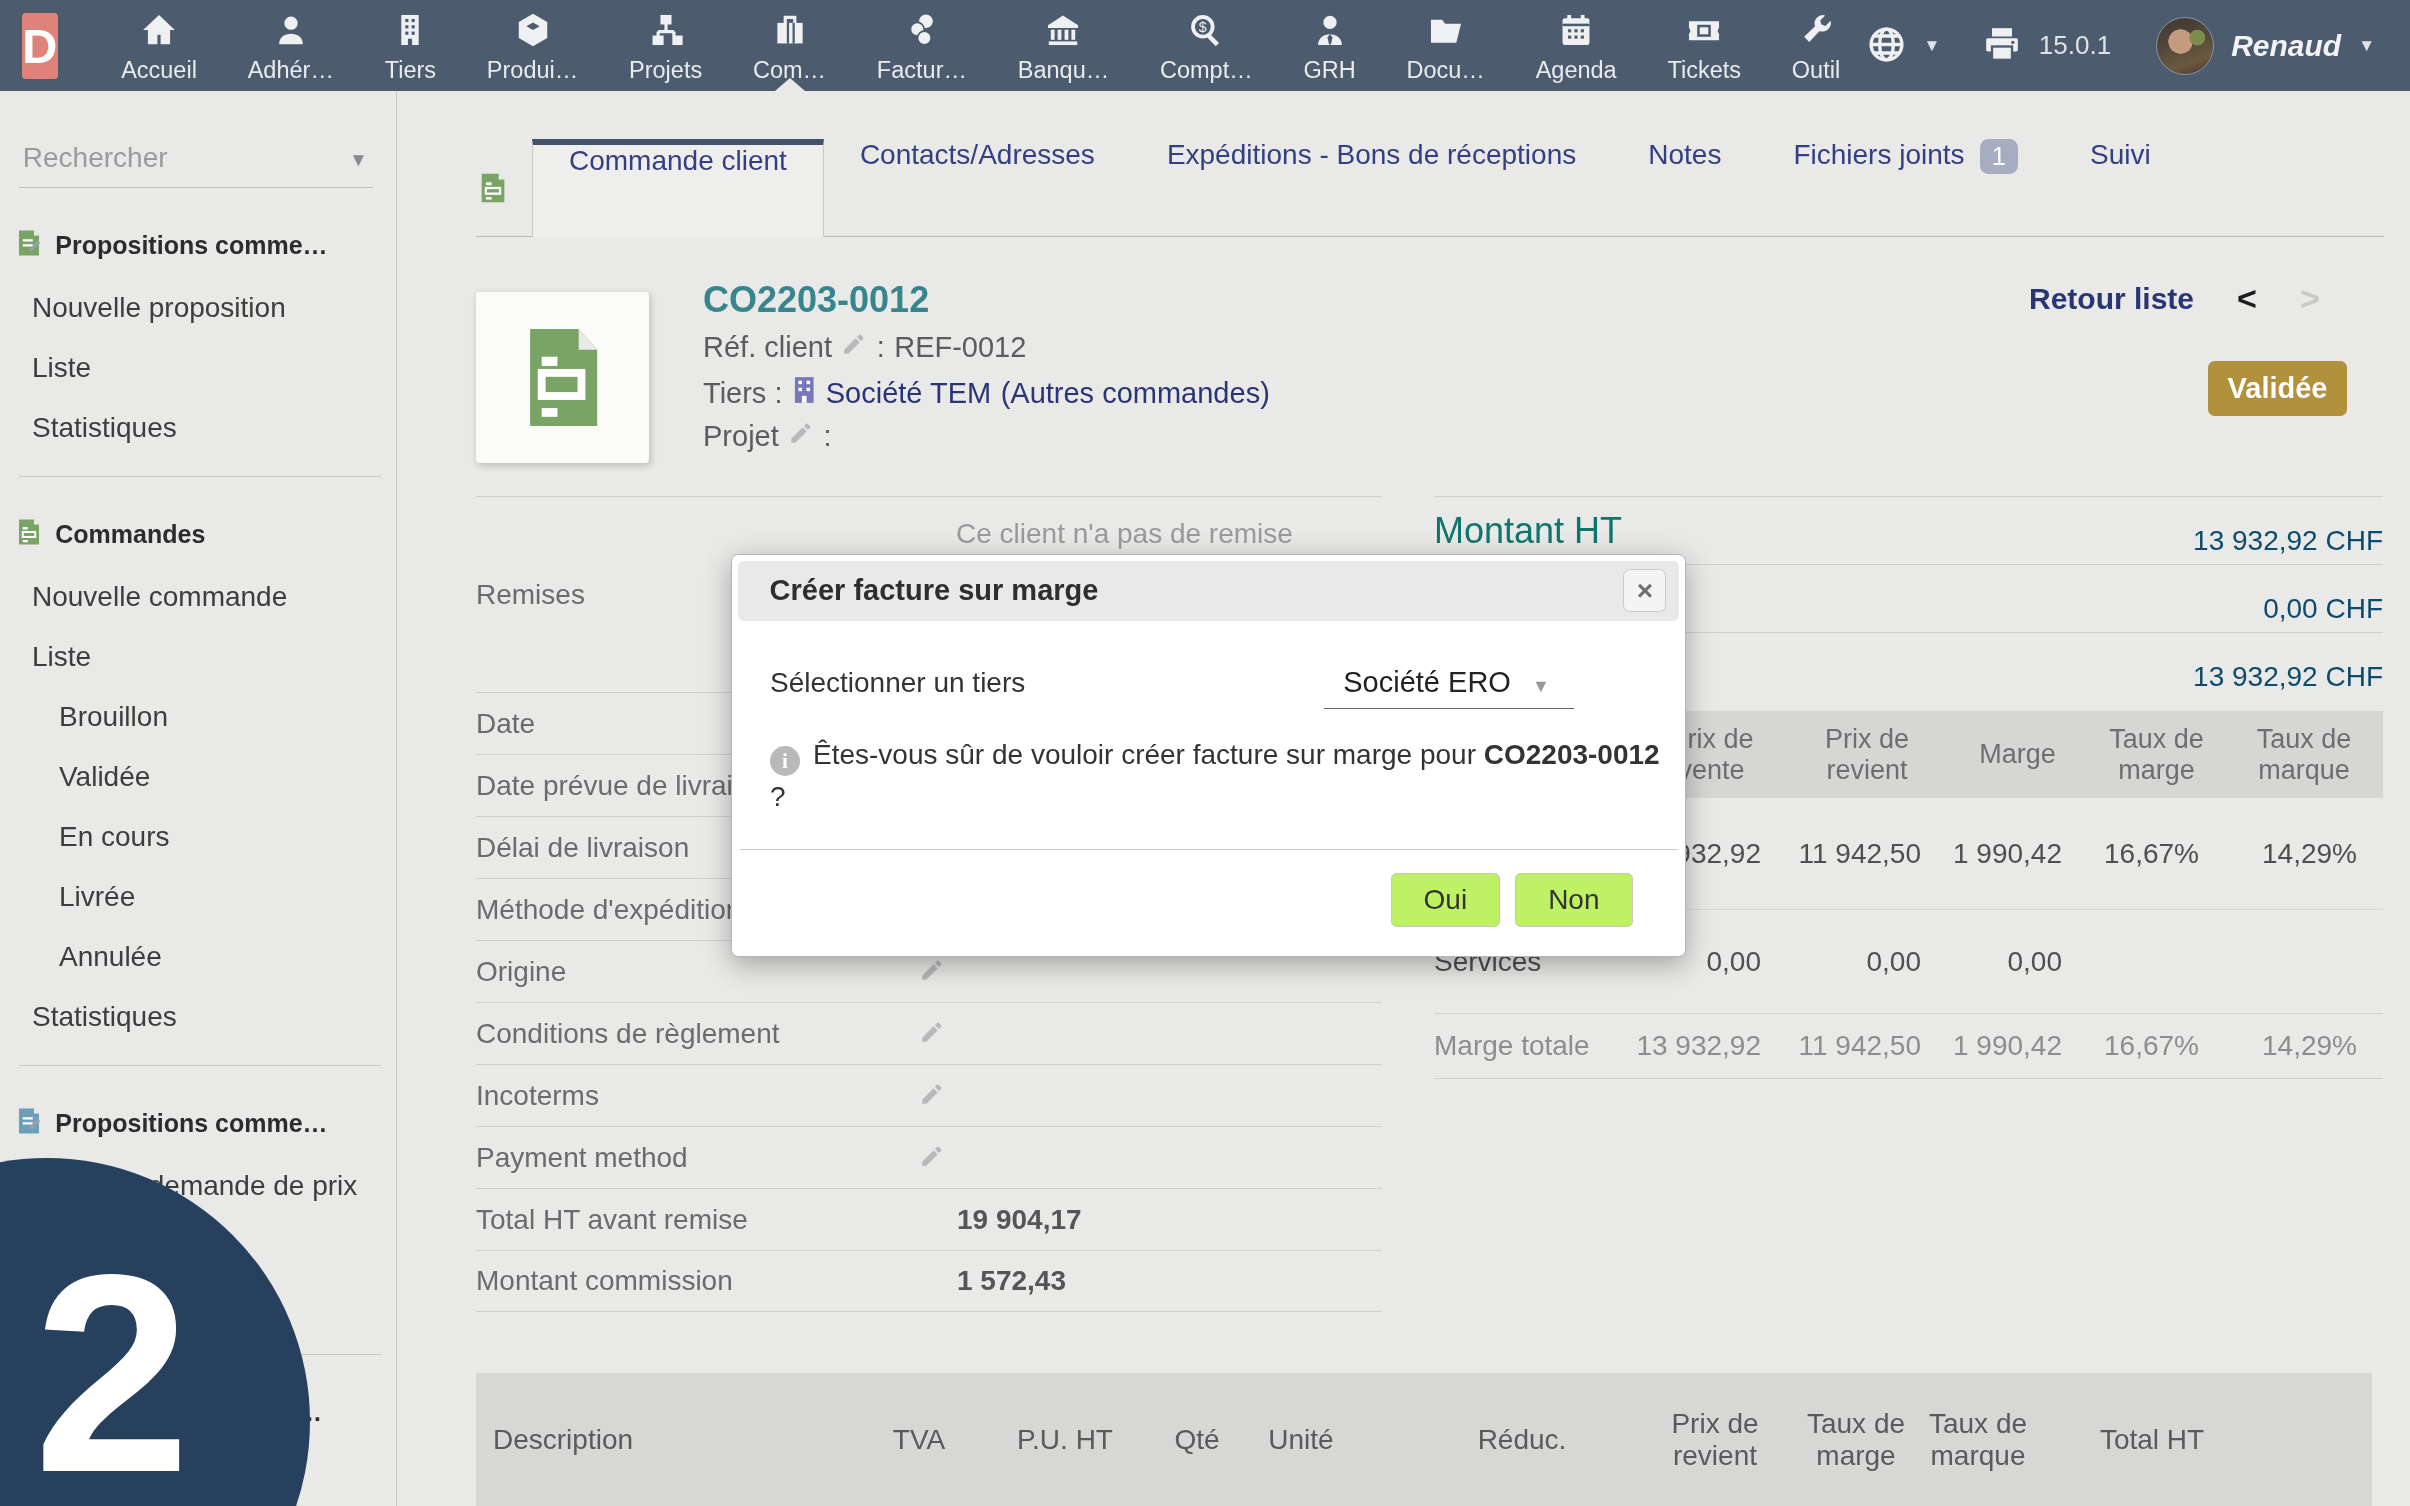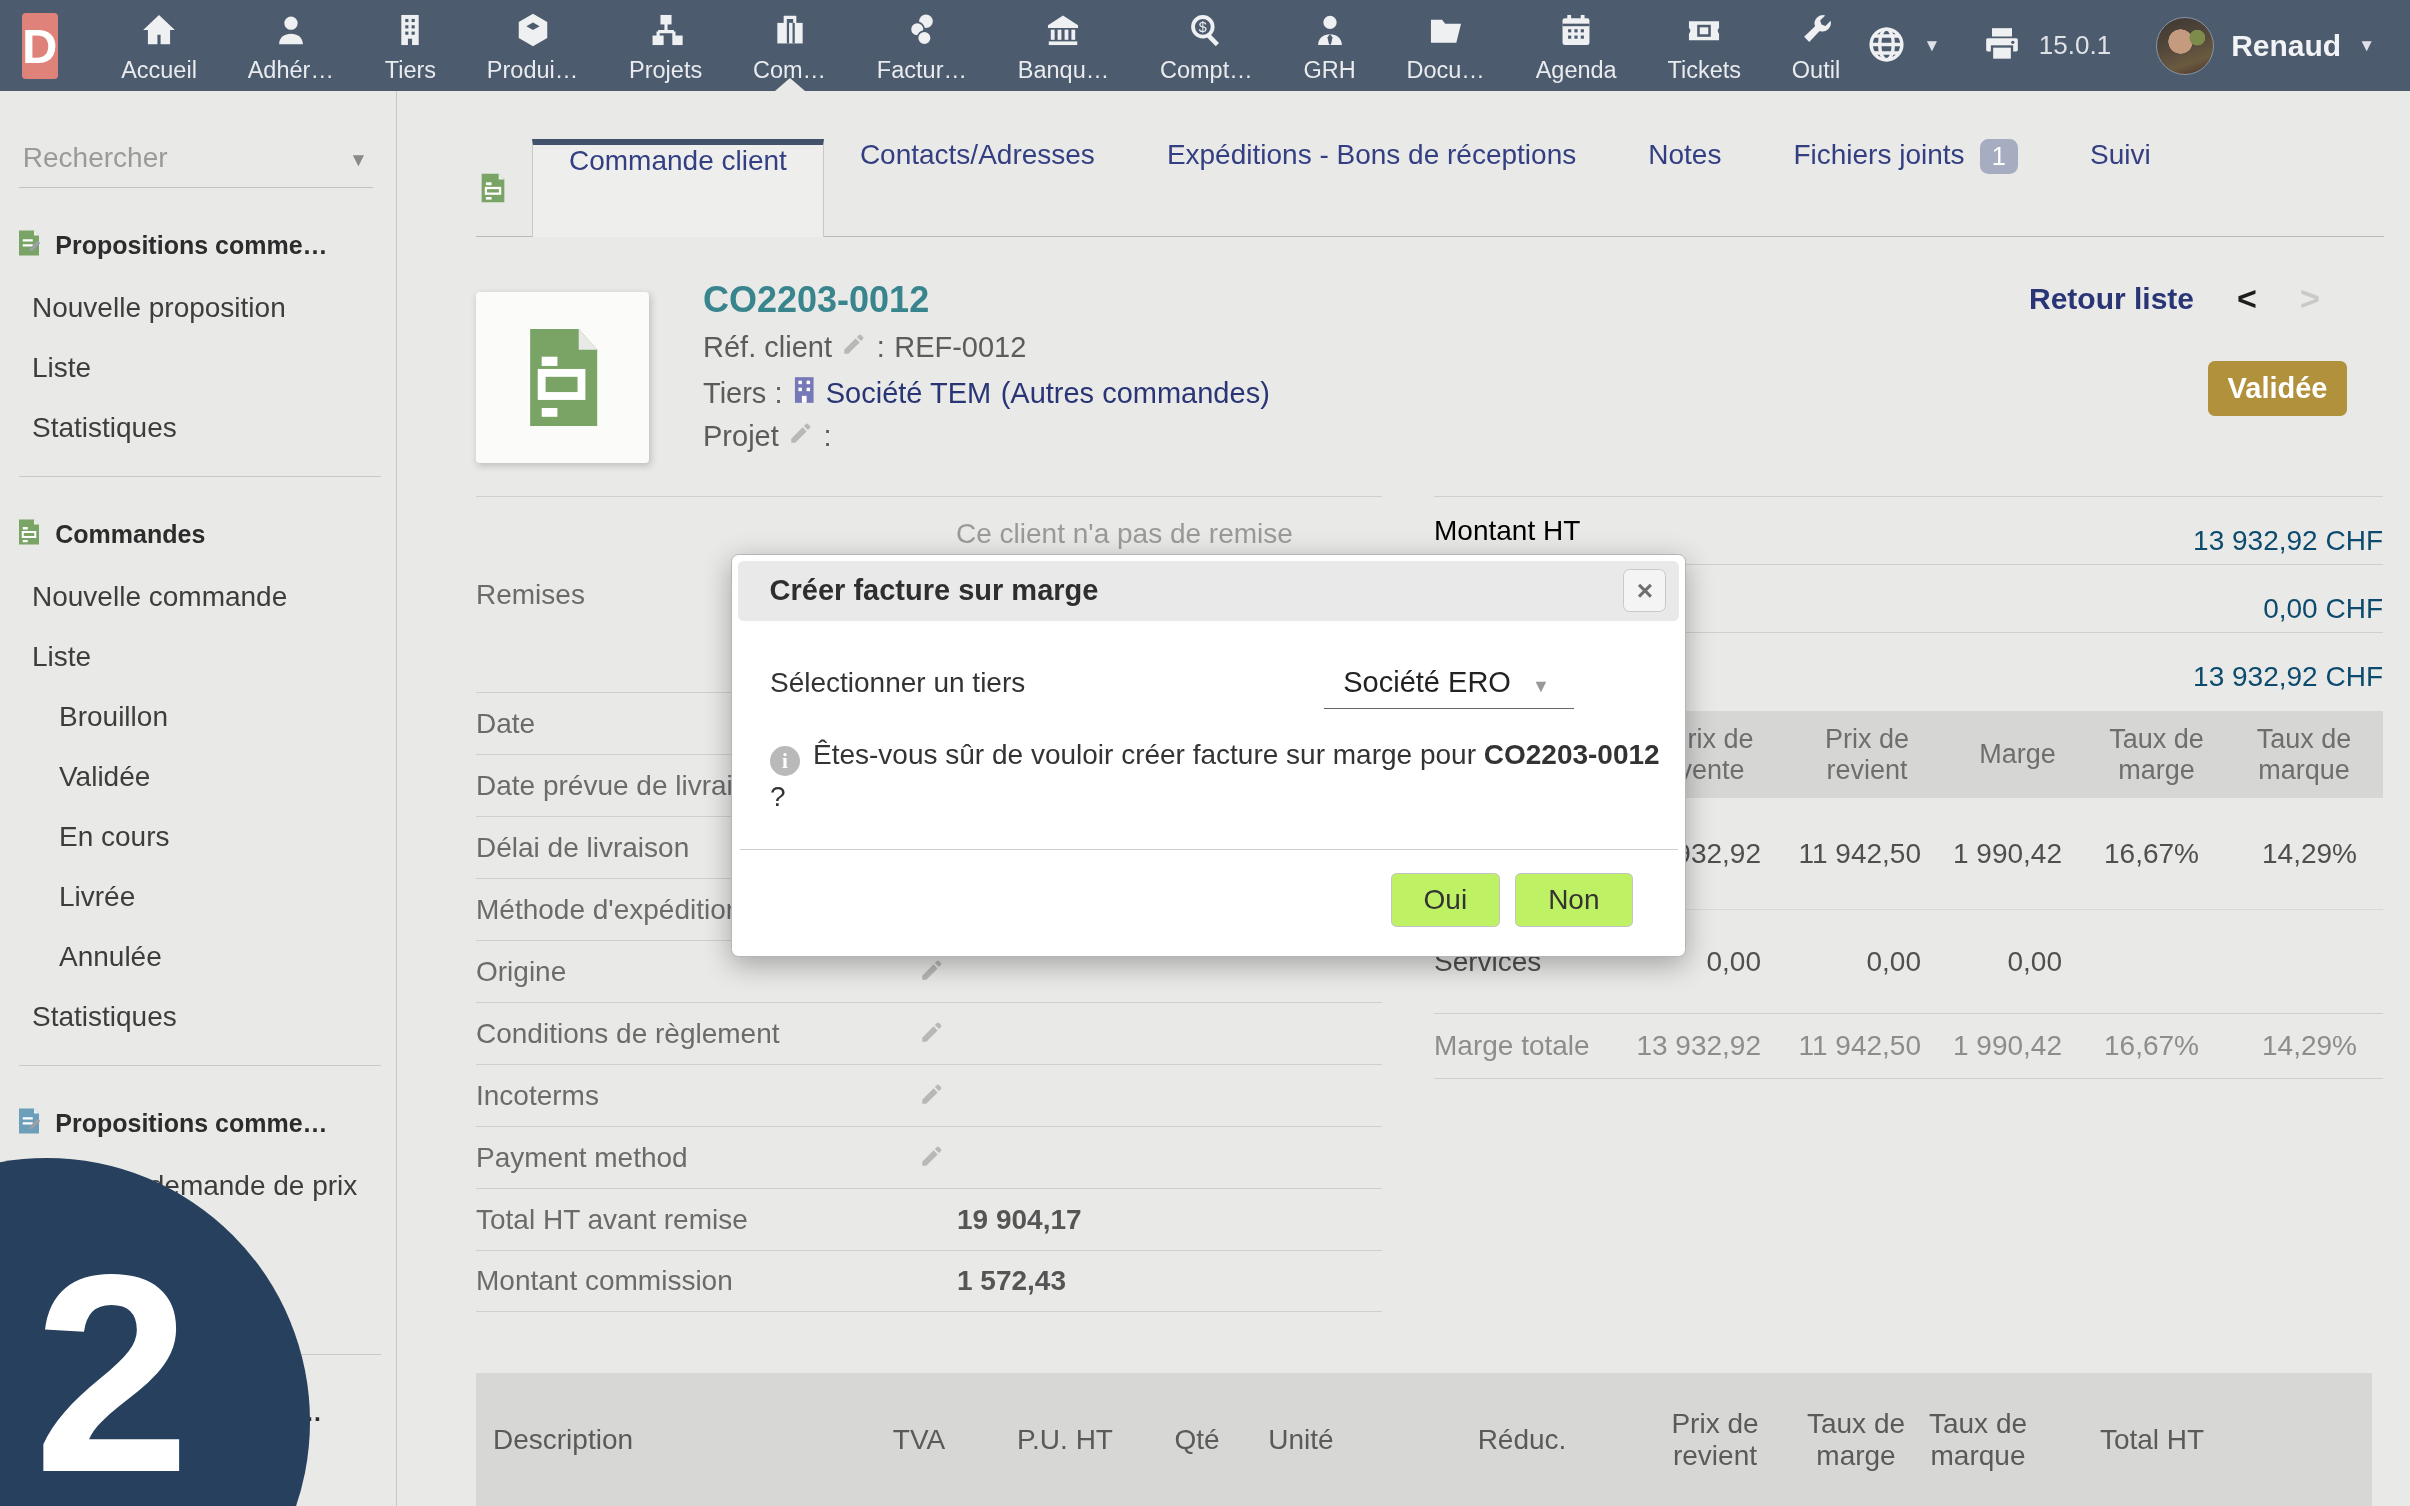--- a/index.html
+++ b/index.html
@@ -16,21 +16,21 @@
   .nav-item .nlabel { color:#e9ebee; font-size:23.5px; margin-top:5.6px; white-space:nowrap; }
   .nav-caret { position:absolute; bottom:0; left:50%; margin-left:-15px; width:0; height:0; border-left:15px solid transparent; border-right:15px solid transparent; border-bottom:13px solid #e9e9e7; }
   .nav-right { margin-left:auto; display:flex; align-items:center; gap:17px; padding-right:36px; }
   .nav-right svg { fill:#eef0f2; }
   .tiny-caret { color:#dfe2e6; font-size:17px; }
   .version { color:#dfe2e6; font-size:26px; margin-right:28px; }
   .avatar { width:58px; height:58px; border-radius:50%; border:1.9px solid #8894a4; background:
       radial-gradient(circle at 72% 35%, #7d8c4a 0 14%, rgba(0,0,0,0) 15%),
       radial-gradient(circle at 42% 42%, #c49b7e 0 26%, rgba(0,0,0,0) 27%),
       linear-gradient(160deg,#3d3630 0%, #54483c 45%, #6a5a3f 75%, #4a2f2b 100%); }
-  .username { color:#f2f3f5; font-size:30px; font-weight:bold; }
+  .username { color:#f2f3f5; font-size:30px; font-weight:bold;font-style:italic; }
 
   
   .sidebar { position:absolute; left:4px; top:91px; width:393px; height:1415px; border-right:0.9px solid #c8c8c6; z-index:5; }
   .searchbox { position:relative; margin:45px 22.6px 0 15px; border-bottom:1.9px solid #c2c2c0; padding:5.6px 3.8px 13px; }
   .searchbox input { border:none; background:transparent; outline:none; font-size:28px; color:#555; width:282px; font-family:inherit; }
   .searchbox input::placeholder { color:#9a9a9a; }
   .searchbox .sb-caret { position:absolute; right:5.6px; top:13px; color:#8a8a8a; font-size:19px; }
   .side-section-head { display:flex; align-items:center; gap:11.3px; padding-left:10px; margin-top:40px; font-size:25px; font-weight:bold; color:#2c2c2c; white-space:nowrap;text-align:right; }
   .side-item { padding-left:28px; margin-top:28px; font-size:28px; color:#3d3d3d; cursor:pointer; white-space:nowrap; }
   .side-item.indent { padding-left:55px; }
@@ -64,21 +64,21 @@
   .drow .dvalue { font-size:28px; color:#555; margin-left:38px; }
   .drow.tall { height:196px; }
   .drow.tall .freeval { position:absolute; left:480px; top:21px; color:#9a9a9a; font-size:28px; white-space:nowrap; }
   .drow.last { border-bottom:0.9px solid #cfcfcd; }
   .val-blue { color:#4889c2; font-weight:bold; }
   .val-red  { color:#aa3333; font-weight:bold; }
 
   
   .right-amounts { position:absolute; left:1434px; top:496px; width:949px; z-index:4; }
   .arow { border-top:0.9px solid #cfcfcd; height:68px; display:flex; align-items:center; }
-  .arow .alabel { width:282px; font-size:28px; color:#000000; white-space:nowrap; }
+  .arow .alabel { width:282px; font-size:36px; color:#0f766e; white-space:nowrap; }
   .arow .avalue { flex:1; text-align:right; padding-left:38px; font-size:28px; color:#0c4a6e;margin-top:20px; }
   .margins { position:absolute; left:1434px; top:711px; width:949px; z-index:4; font-size:28px; }
   .mrow { display:grid; grid-template-columns:202px 151px 160px 141px 137px 158px; align-items:center; }
   .mhead { background:#d6d6d4; height:87px; color:#6e6e6e; font-size:27px; }
   .mhead > div { text-align:center; line-height:31px; }
   .mcell { text-align:right; padding-right:26px; color:#4f4f4f; }
   .mlabel { color:#4f4f4f; white-space:nowrap; }
   .mrow.r1 { height:111px; }
   .mrow.r2 { height:104px; border-top:0.9px solid #d9d9d7; }
   .mrow.r3 { height:66px; border-top:0.9px solid #cfcfcd; border-bottom:0.9px solid #cfcfcd; }

